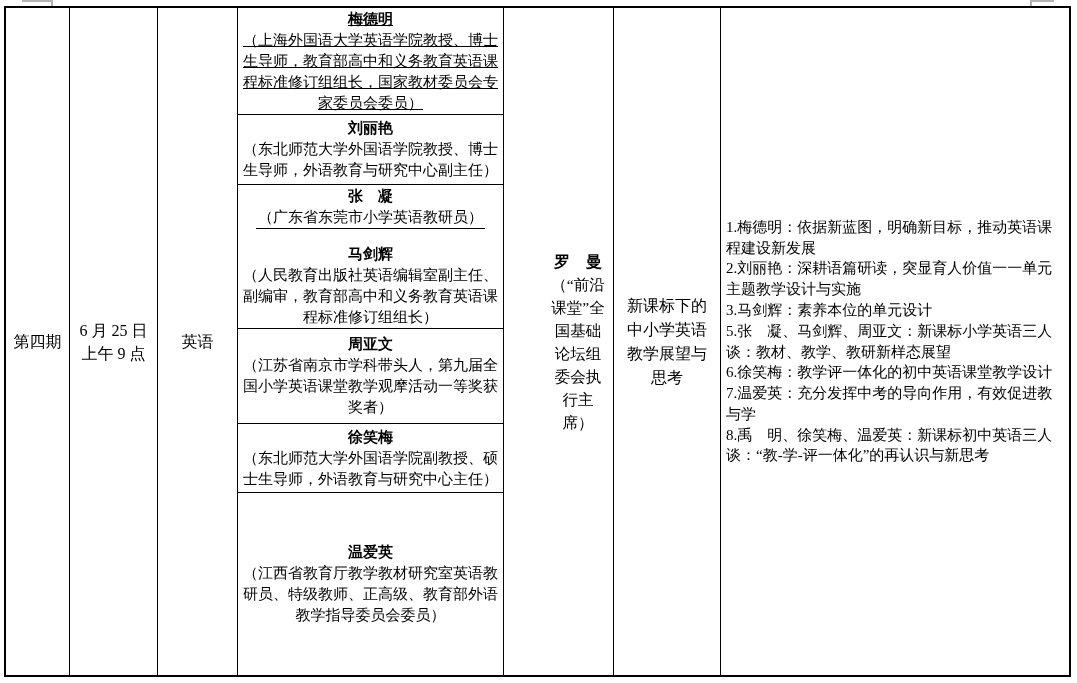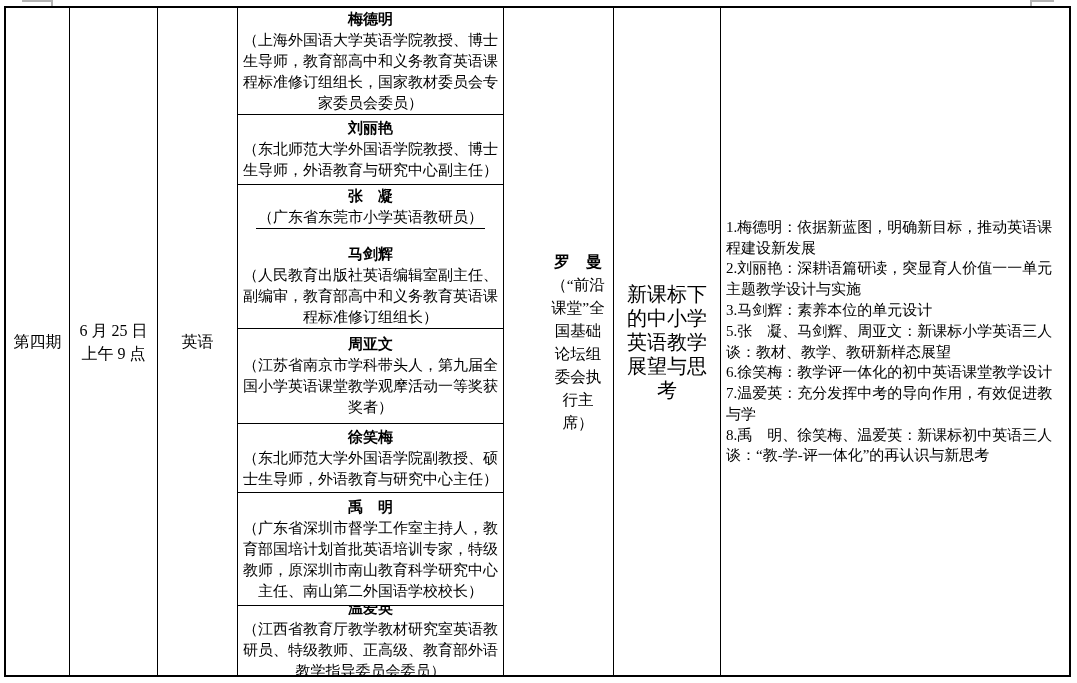--- a/index.html
+++ b/index.html
@@ -42,29 +42,29 @@
   .speakers-col { display: flex; flex-direction: column; text-align: center; }
   .speaker {
     border-bottom: 1px solid #000000;
     flex-shrink: 0;
     display: flex; flex-direction: column;
     justify-content: center;
     padding: 0 2px;
     font-size: 15px; line-height: 21px;
     overflow: hidden;
   }
-  .speaker:last-child { border-bottom: none; flex: 1 1 auto; font-family: Liberation Mono, monospace; }
+  .speaker:last-child { border-bottom: none; flex: 1 1 auto; }
   .speaker-name { font-weight: 700; }
-  .h1 { height: 107px; } .h2 { height: 70px; } .h3 { height: 44px; }
+  .h1 { height: 107px; text-decoration: underline; } .h2 { height: 70px; } .h3 { height: 44px; }
   .h4 { height: 86px; margin-top: 14px; }  .h5 { height: 95px; } .h6 { height: 69px; align-items: center; }
   .h7 { height: 113px; }
 
   .host-cell { padding: 0 6px; font-size: 15.5px; line-height: 23px; margin-left: 39px; }
   .host-name { font-weight: 700; font-size: 16px; }
-  .topic-cell { padding: 0 6px; font-size: 20px; line-height: 24px; }
+  .topic-cell { padding: 0 6px; font-size: 16px; line-height: 24px; }
 
   .agenda-col {
     display: flex; flex-direction: column;
     justify-content: center;
     text-align: left; align-items: flex-start;
     padding: 0 5px;
     font-size: 15px; line-height: 20.8px;
   }
 </style>
 </head>
@@ -110,24 +110,20 @@
         <div class="speaker-desc">（人民教育出版社英语编辑室副主任、副编审，教育部高中和义务教育英语课程标准修订组组长）</div>
       </div>
       <div class="speaker h5">
         <div class="speaker-name">周亚文</div>
         <div class="speaker-desc">（江苏省南京市学科带头人，第九届全国小学英语课堂教学观摩活动一等奖获奖者）</div>
       </div>
       <div class="speaker h6">
         <div class="speaker-name">徐笑梅</div>
         <div class="speaker-desc">（东北师范大学外国语学院副教授、硕士生导师，外语教育与研究中心主任）</div>
       </div>
-      <div class="speaker h7">
-        <div class="speaker-name">禹　明</div>
-        <div class="speaker-desc">（广东省深圳市督学工作室主持人，教育部国培计划首批英语培训专家，特级教师，原深圳市南山教育科学研究中心主任、南山第二外国语学校校长）</div>
-      </div>
       <div class="speaker">
         <div class="speaker-name">温爱英</div>
         <div class="speaker-desc">（江西省教育厅教学教材研究室英语教研员、特级教师、正高级、教育部外语教学指导委员会委员）</div>
       </div>
     </div>
 
     <div class="cell host-cell">
       <div class="host-name">罗　曼</div>
       <div class="host-desc">（“前沿课堂”全国基础论坛组委会执行主席）</div>
     </div>

